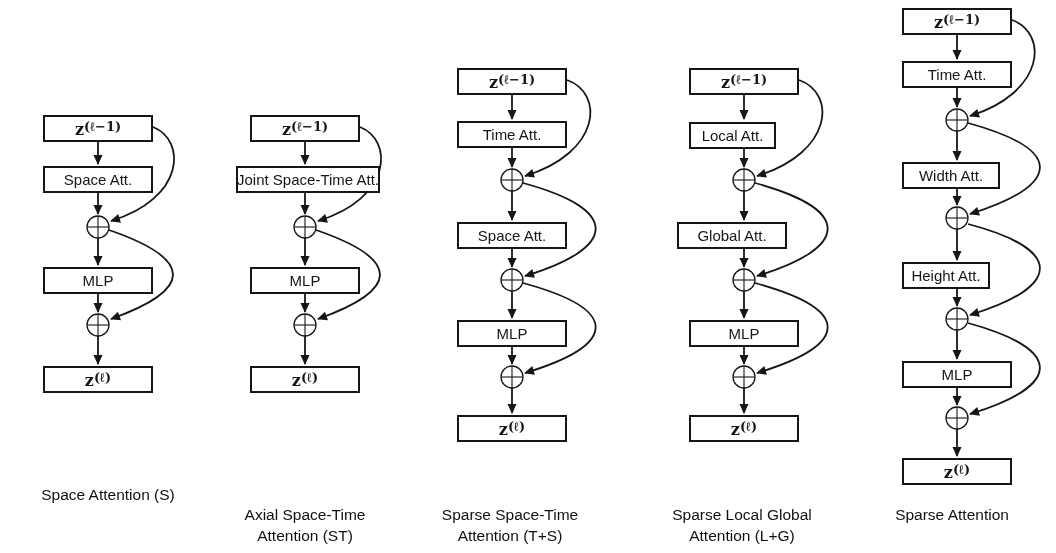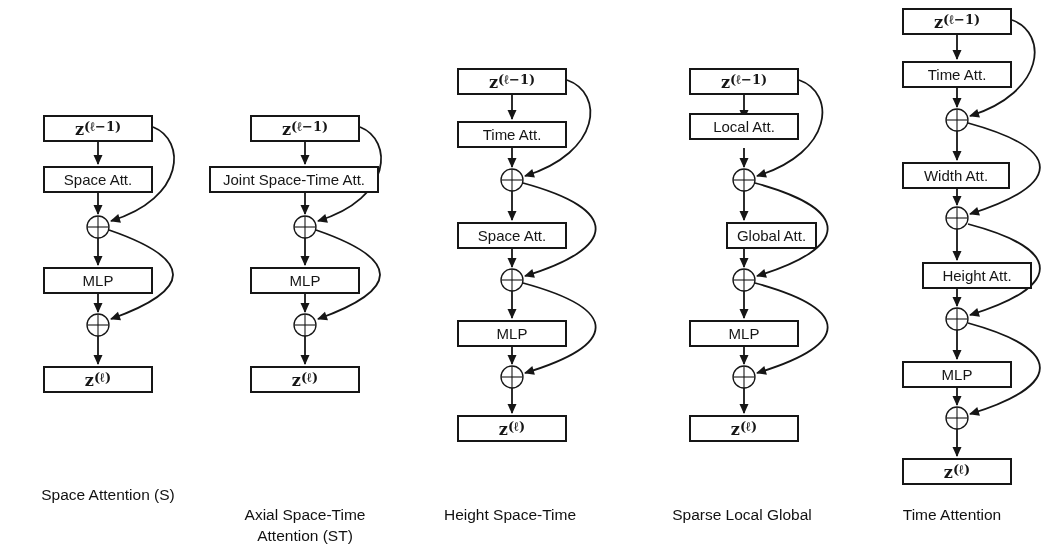--- a/index.html
+++ b/index.html
@@ -183,21 +183,21 @@
   <div class="box" style="left:43px;top:366px;width:110px">
     <span class="math"><span>z</span><sup>(ℓ)</sup></span>
   </div>
   <div class="caption" style="left:3px;top:484px">
     <div>Space Attention (S)</div>
   </div>
 
   <div class="box" style="left:250px;top:115px;width:110px">
     <span class="math"><span>z</span><sup>(ℓ−1)</sup></span>
   </div>
-  <div class="box" style="left:209px;top:166px;width:170px">
+  <div class="box" style="left:236px;top:166px;width:144px">
     <span>Joint Space-Time Att.</span>
   </div>
   <div class="box" style="left:250px;top:267px;width:110px">
     <span>MLP</span>
   </div>
   <div class="box" style="left:250px;top:366px;width:110px">
     <span class="math"><span>z</span><sup>(ℓ)</sup></span>
   </div>
   <div class="caption" style="left:200px;top:504px">
     <div>Axial Space-Time</div>
@@ -213,57 +213,59 @@
   <div class="box" style="left:457px;top:222px;width:110px">
     <span>Space Att.</span>
   </div>
   <div class="box" style="left:457px;top:320px;width:110px">
     <span>MLP</span>
   </div>
   <div class="box" style="left:457px;top:415px;width:110px">
     <span class="math"><span>z</span><sup>(ℓ)</sup></span>
   </div>
   <div class="caption" style="left:405px;top:504px">
-    <div>Height Space-Time</div>
+    <div>Sparse Space-Time</div>
+    <div>Attention (T+S)</div>
   </div>
 
   <div class="box" style="left:689px;top:68px;width:110px">
     <span class="math"><span>z</span><sup>(ℓ−1)</sup></span>
   </div>
-  <div class="box" style="left:689px;top:113px;width:110px">
+  <div class="box" style="left:689px;top:122px;width:87px">
     <span>Local Att.</span>
   </div>
-  <div class="box" style="left:726px;top:222px;width:91px">
+  <div class="box" style="left:677px;top:222px;width:110px">
     <span>Global Att.</span>
   </div>
   <div class="box" style="left:689px;top:320px;width:110px">
     <span>MLP</span>
   </div>
   <div class="box" style="left:689px;top:415px;width:110px">
     <span class="math"><span>z</span><sup>(ℓ)</sup></span>
   </div>
   <div class="caption" style="left:637px;top:504px">
     <div>Sparse Local Global</div>
+    <div>Attention (L+G)</div>
   </div>
 
   <div class="box" style="left:902px;top:8px;width:110px">
     <span class="math"><span>z</span><sup>(ℓ−1)</sup></span>
   </div>
   <div class="box" style="left:902px;top:61px;width:110px">
     <span>Time Att.</span>
   </div>
-  <div class="box" style="left:902px;top:162px;width:108px">
+  <div class="box" style="left:902px;top:162px;width:98px">
     <span>Width Att.</span>
   </div>
-  <div class="box" style="left:922px;top:262px;width:110px">
+  <div class="box" style="left:902px;top:262px;width:88px">
     <span>Height Att.</span>
   </div>
   <div class="box" style="left:902px;top:361px;width:110px">
     <span>MLP</span>
   </div>
   <div class="box" style="left:902px;top:458px;width:110px">
     <span class="math"><span>z</span><sup>(ℓ)</sup></span>
   </div>
   <div class="caption" style="left:847px;top:504px">
-    <div>Time Attention</div>
+    <div>Sparse Attention</div>
   </div>
 
 </div>
 
 </body></html>

